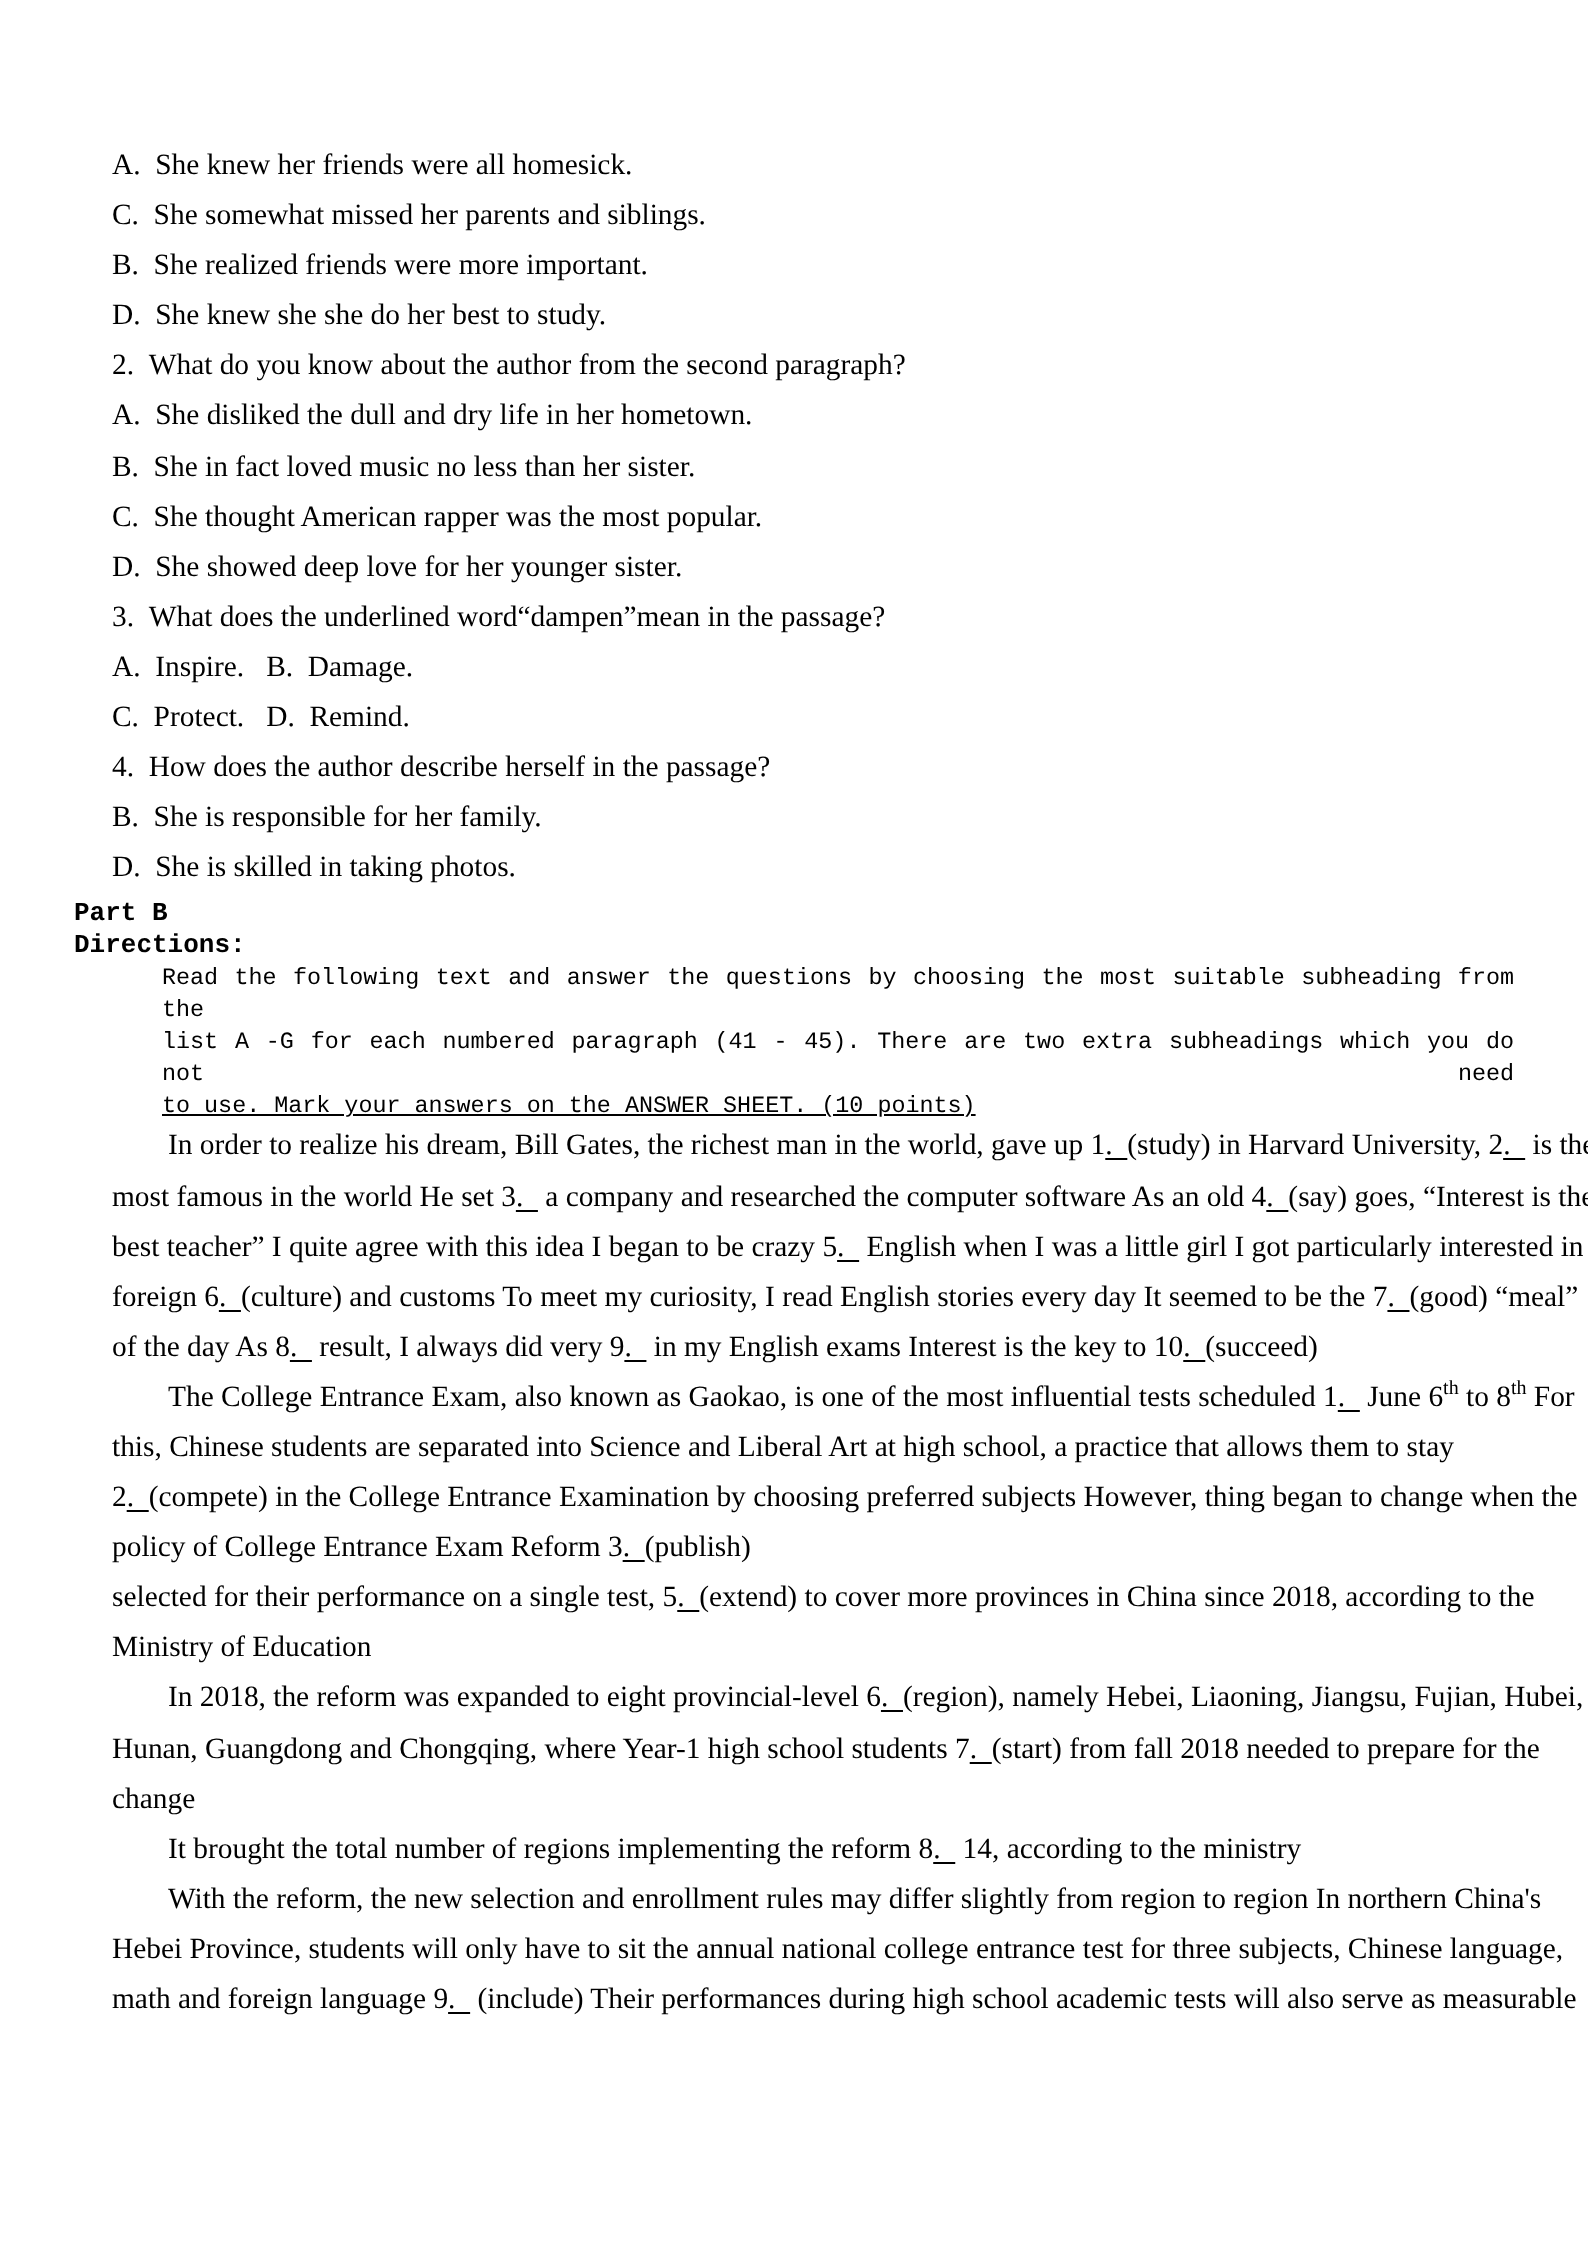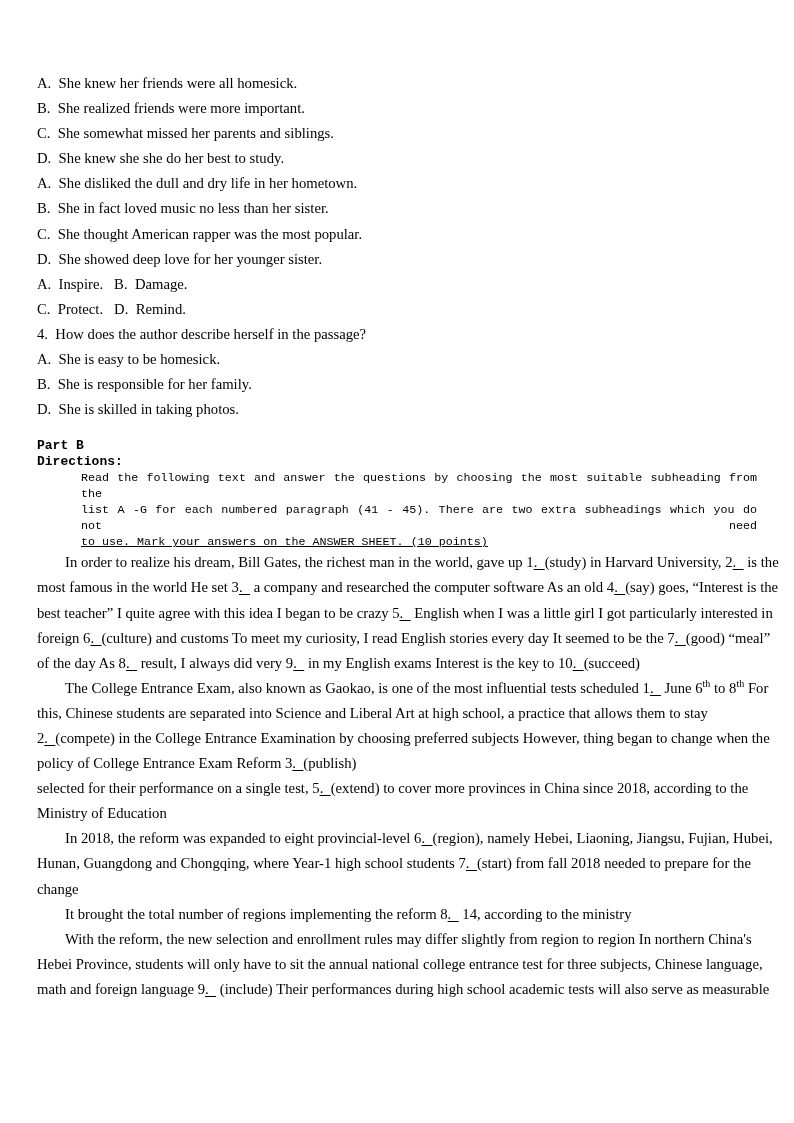--- a/index.html
+++ b/index.html
@@ -14,26 +14,27 @@
   }
   
   .questions, .passage {
     font-family: "Liberation Serif", "DejaVu Serif", serif;
     font-size: 14.7px;
     line-height: 25.1px;
   }
   .q-line, .p-line {
     height: 25.1px;
     white-space: pre;   
+    margin-left: 19px;
   }
   .p-line.indent { padding-left: 28px; }
   
   .partb {
     font-family: "Liberation Mono", "DejaVu Sans Mono", monospace;
-    margin-top: 16px;
+    margin-top: 2px;
   }
   .mono-h {
     font-weight: bold;
     font-size: 13px;
     line-height: 16px;
     white-space: pre;
   }
   .dir-lines { width: 720px; }
   .dir-line {
     font-size: 11.7px;
@@ -48,31 +49,32 @@
   .blank { text-decoration: underline; text-underline-offset: 2px; }
   sup { font-size: 10px; line-height: 0; vertical-align: super; }
 </style>
 </head>
 <body>
 
 <div class="page">
 
   <section class="questions">
       <div class="q-line">A.&nbsp;&nbsp;She knew her friends were all homesick.</div>
+      <div class="q-line">C.&nbsp;&nbsp;She somewhat missed her parents and siblings.</div>
       <div class="q-line">B.&nbsp;&nbsp;She realized friends were more important.</div>
-      <div class="q-line">C.&nbsp;&nbsp;She somewhat missed her parents and siblings.</div>
       <div class="q-line">D.&nbsp;&nbsp;She knew she she do her best to study.</div>
+      <div class="q-line">2.&nbsp;&nbsp;What do you know about the author from the second paragraph?</div>
       <div class="q-line">A.&nbsp;&nbsp;She disliked the dull and dry life in her hometown.</div>
       <div class="q-line">B.&nbsp;&nbsp;She in fact loved music no less than her sister.</div>
       <div class="q-line">C.&nbsp;&nbsp;She thought American rapper was the most popular.</div>
       <div class="q-line">D.&nbsp;&nbsp;She showed deep love for her younger sister.</div>
+      <div class="q-line">3.&nbsp;&nbsp;What does the underlined word“dampen”mean in the passage?</div>
       <div class="q-line">A.&nbsp;&nbsp;Inspire.   B.&nbsp;&nbsp;Damage.</div>
       <div class="q-line">C.&nbsp;&nbsp;Protect.   D.&nbsp;&nbsp;Remind.</div>
       <div class="q-line">4.&nbsp;&nbsp;How does the author describe herself in the passage?</div>
-      <div class="q-line">A.&nbsp;&nbsp;She is easy to be homesick.</div>
       <div class="q-line">B.&nbsp;&nbsp;She is responsible for her family.</div>
       <div class="q-line">D.&nbsp;&nbsp;She is skilled in taking photos.</div>
     </section>
 
   <section class="partb">
     <div class="mono-h">Part B</div>
     <div class="mono-h">Directions:</div>
     <div class="dir-lines">
         <div class="dir-line">Read the following text and answer the questions by choosing the most suitable subheading from the</div>
         <div class="dir-line">list A -G for each numbered paragraph (41 - 45). There are two extra subheadings which you do not need</div>

